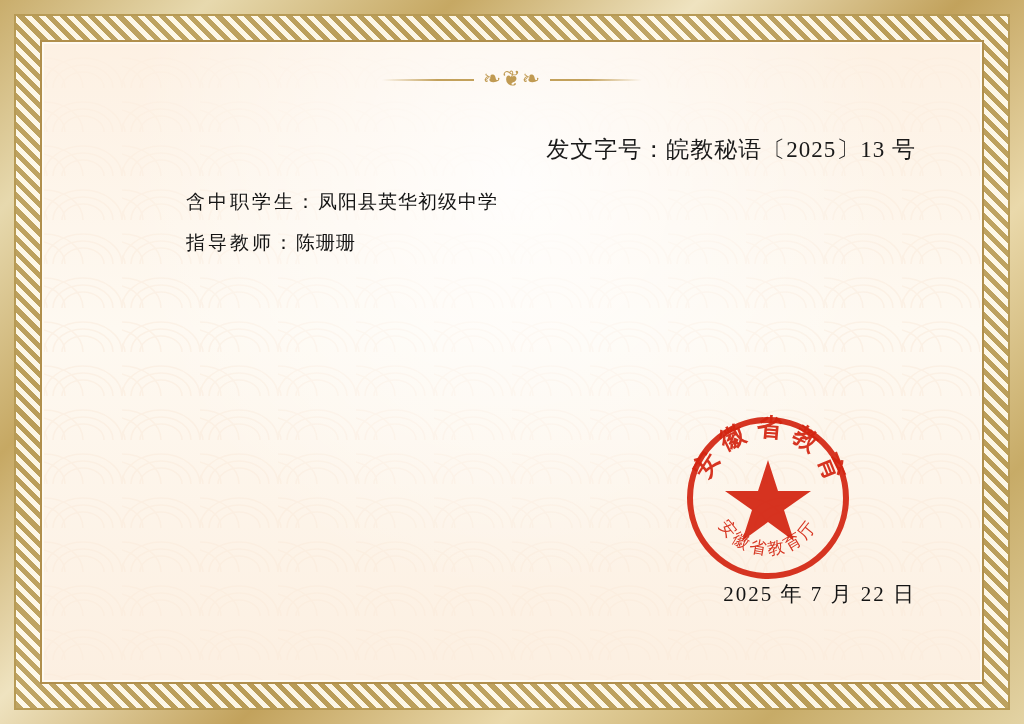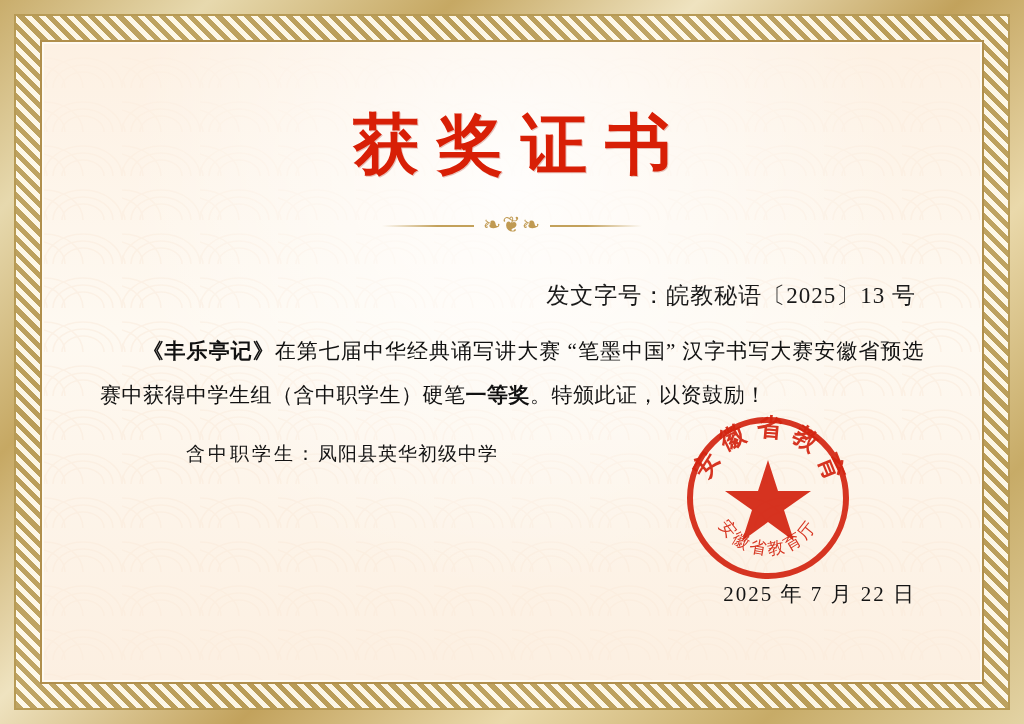--- a/index.html
+++ b/index.html
@@ -203,37 +203,36 @@
           </g>
         </pattern>
       </defs>
       <rect x="0" y="0" width="936" height="636" fill="url(#waves)"></rect>
     </svg>
 
     <div class="paper-glow"></div>
 
     <div class="content">
 
-      <div class="title">获奖证书</div>
 
       <div class="divider">
         <div class="line left"></div>
         <div class="motif">❧❦❧</div>
         <div class="line right"></div>
       </div>
 
       <div class="doc-no">发文字号：皖教秘语〔2025〕13 号</div>
 
-      <div class="body-text">
-        <span class="indent"></span><b>《丰乐亭记》</b><span>在第七届中华经典诵写讲大赛 “笔墨中国” 汉字书写大赛安徽省预选赛中获得中学生组（含中职学生）硬笔</span><b>一等奖</b><span>。特颁此证，以资鼓励！</span>
-      </div>
 
       <div class="info-list">
         <div class="info-row">
           <span class="label">含中职学生：</span><span>凤阳县英华初级中学</span>
+        </div>
+        <div class="info-row">
+          <span class="label">指导教师：</span><span>陈珊珊</span>
         </div>
       </div>
 
       <div class="sign-block">
 
         <div class="seal">
           <svg viewBox="0 0 172 172" width="172" height="172">
             <defs>
               <path id="arcpath" d="M 86,86 m 0,-62 a 62,62 0 1 1 -0.1,0" fill="none"></path>
               <path id="arctop" d="M 24,86 a 62,62 0 0 1 124,0" fill="none"></path>

